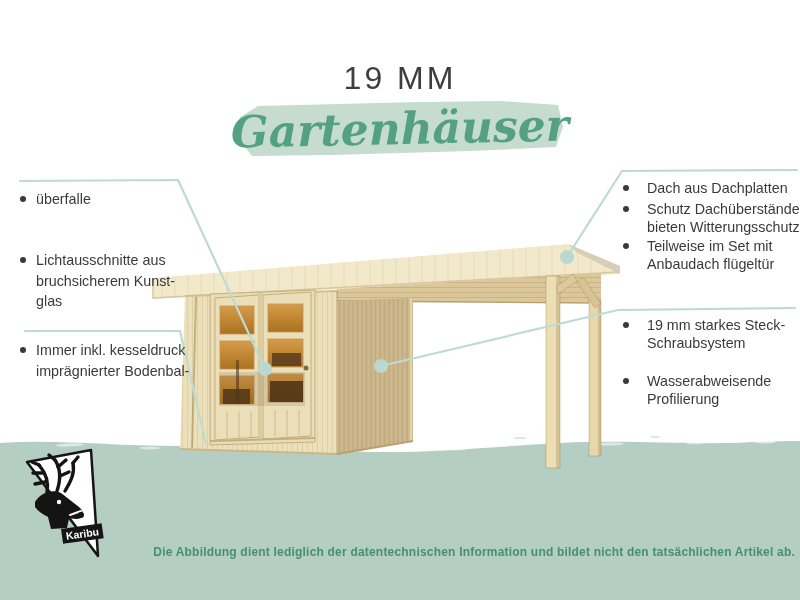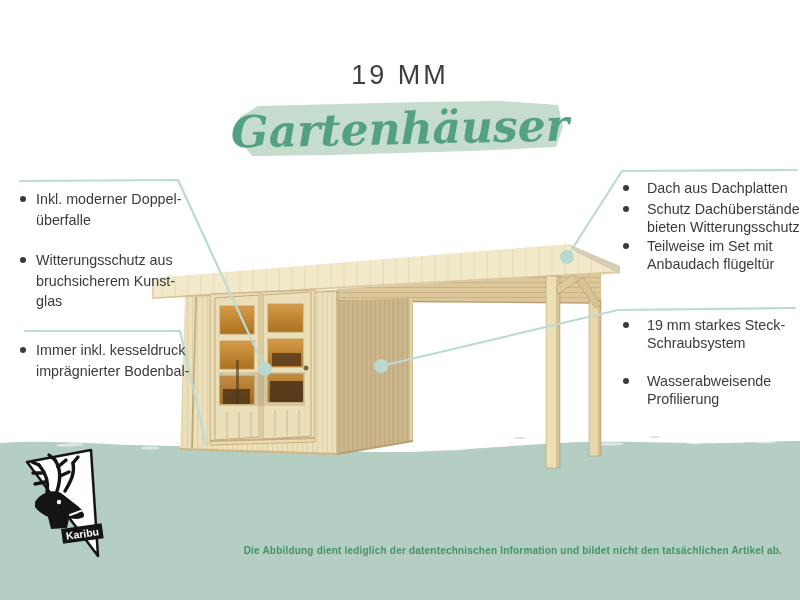--- a/index.html
+++ b/index.html
@@ -4,37 +4,37 @@
 <style>
   html,body{margin:0;padding:0;background:#ffffff;}
   .canvas{
     position:relative;width:800px;height:600px;overflow:hidden;background:#ffffff;
     font-family:"Liberation Sans", sans-serif;
   }
   .abs{position:absolute;}
   svg{display:block;}
   .title{
     position:absolute;left:0;top:60px;width:800px;text-align:center;
-    font-size:27px;letter-spacing:3px;color:#3e3e40;font-weight:500;
+    font-size:32px;letter-spacing:3px;color:#3e3e40;font-weight:500;
   }
   .subtitle{
     position:absolute;left:0;top:103px;width:800px;text-align:center;
     font-family:"DejaVu Serif", serif;font-style:italic;font-weight:bold;
     font-size:44px;color:#54a083;transform:rotate(-1.2deg);
   }
   .feat{position:absolute;color:#3a3a3c;font-size:14.3px;}
   .feat .ln{white-space:nowrap;}
   .feat.leftcol .ln{line-height:20.5px;}
   .feat.rightcol .ln{line-height:18px;}
   .bullet{
     position:absolute;width:6px;height:6px;border-radius:50%;background:#3a3a3c;
   }
   .disclaimer{
-    position:absolute;right:18px;top:545px;
-    font-size:10px;font-weight:bold;letter-spacing:0.2px;color:#46916c;
+    position:absolute;right:5px;top:545px;
+    font-size:12px;font-weight:bold;letter-spacing:0.2px;color:#46916c;
     white-space:nowrap;
   }
 </style>
 </head>
 <body>
 
 <div class="canvas">
 
   <svg class="abs" style="left:0;top:0;" width="800" height="600" viewBox="0 0 800 600">
     <path d="M0,443 C60,439 120,447 190,446 C260,445 310,451 370,452 C440,453 500,446 560,443
@@ -165,26 +165,25 @@
 
   <svg class="abs" style="left:0;top:0;" width="800" height="600" viewBox="0 0 800 600">
     <path d="M240,117 L258,106 L420,102 L500,101 L558,105 L563,127 L556,147 L470,151 L330,155 L252,156 L238,138 Z" fill="#c5dccf"></path>
   </svg>
 
   <div class="title">19 MM</div>
   <div class="subtitle">Gartenhäuser</div>
 
   <div class="feat leftcol" style="left:36px;top:189px;">
     <span class="bullet" style="left:-16px;top:7px;"></span>
-    <div class="ln">Inkl. moderner Doppel-</div>
     <div class="ln">überfalle</div>
   </div>
   <div class="feat leftcol" style="left:36px;top:250px;">
     <span class="bullet" style="left:-16px;top:7px;"></span>
-    <div class="ln">Witterungsschutz aus</div>
+    <div class="ln">Lichtausschnitte aus</div>
     <div class="ln">bruchsicherem Kunst-</div>
     <div class="ln">glas</div>
   </div>
   <div class="feat leftcol" style="left:36px;top:340px;">
     <span class="bullet" style="left:-16px;top:7px;"></span>
     <div class="ln">Immer inkl. kesseldruck</div>
     <div class="ln">imprägnierter Bodenbal-</div>
   </div>
 
   <div class="feat rightcol" style="left:647px;top:179px;">

